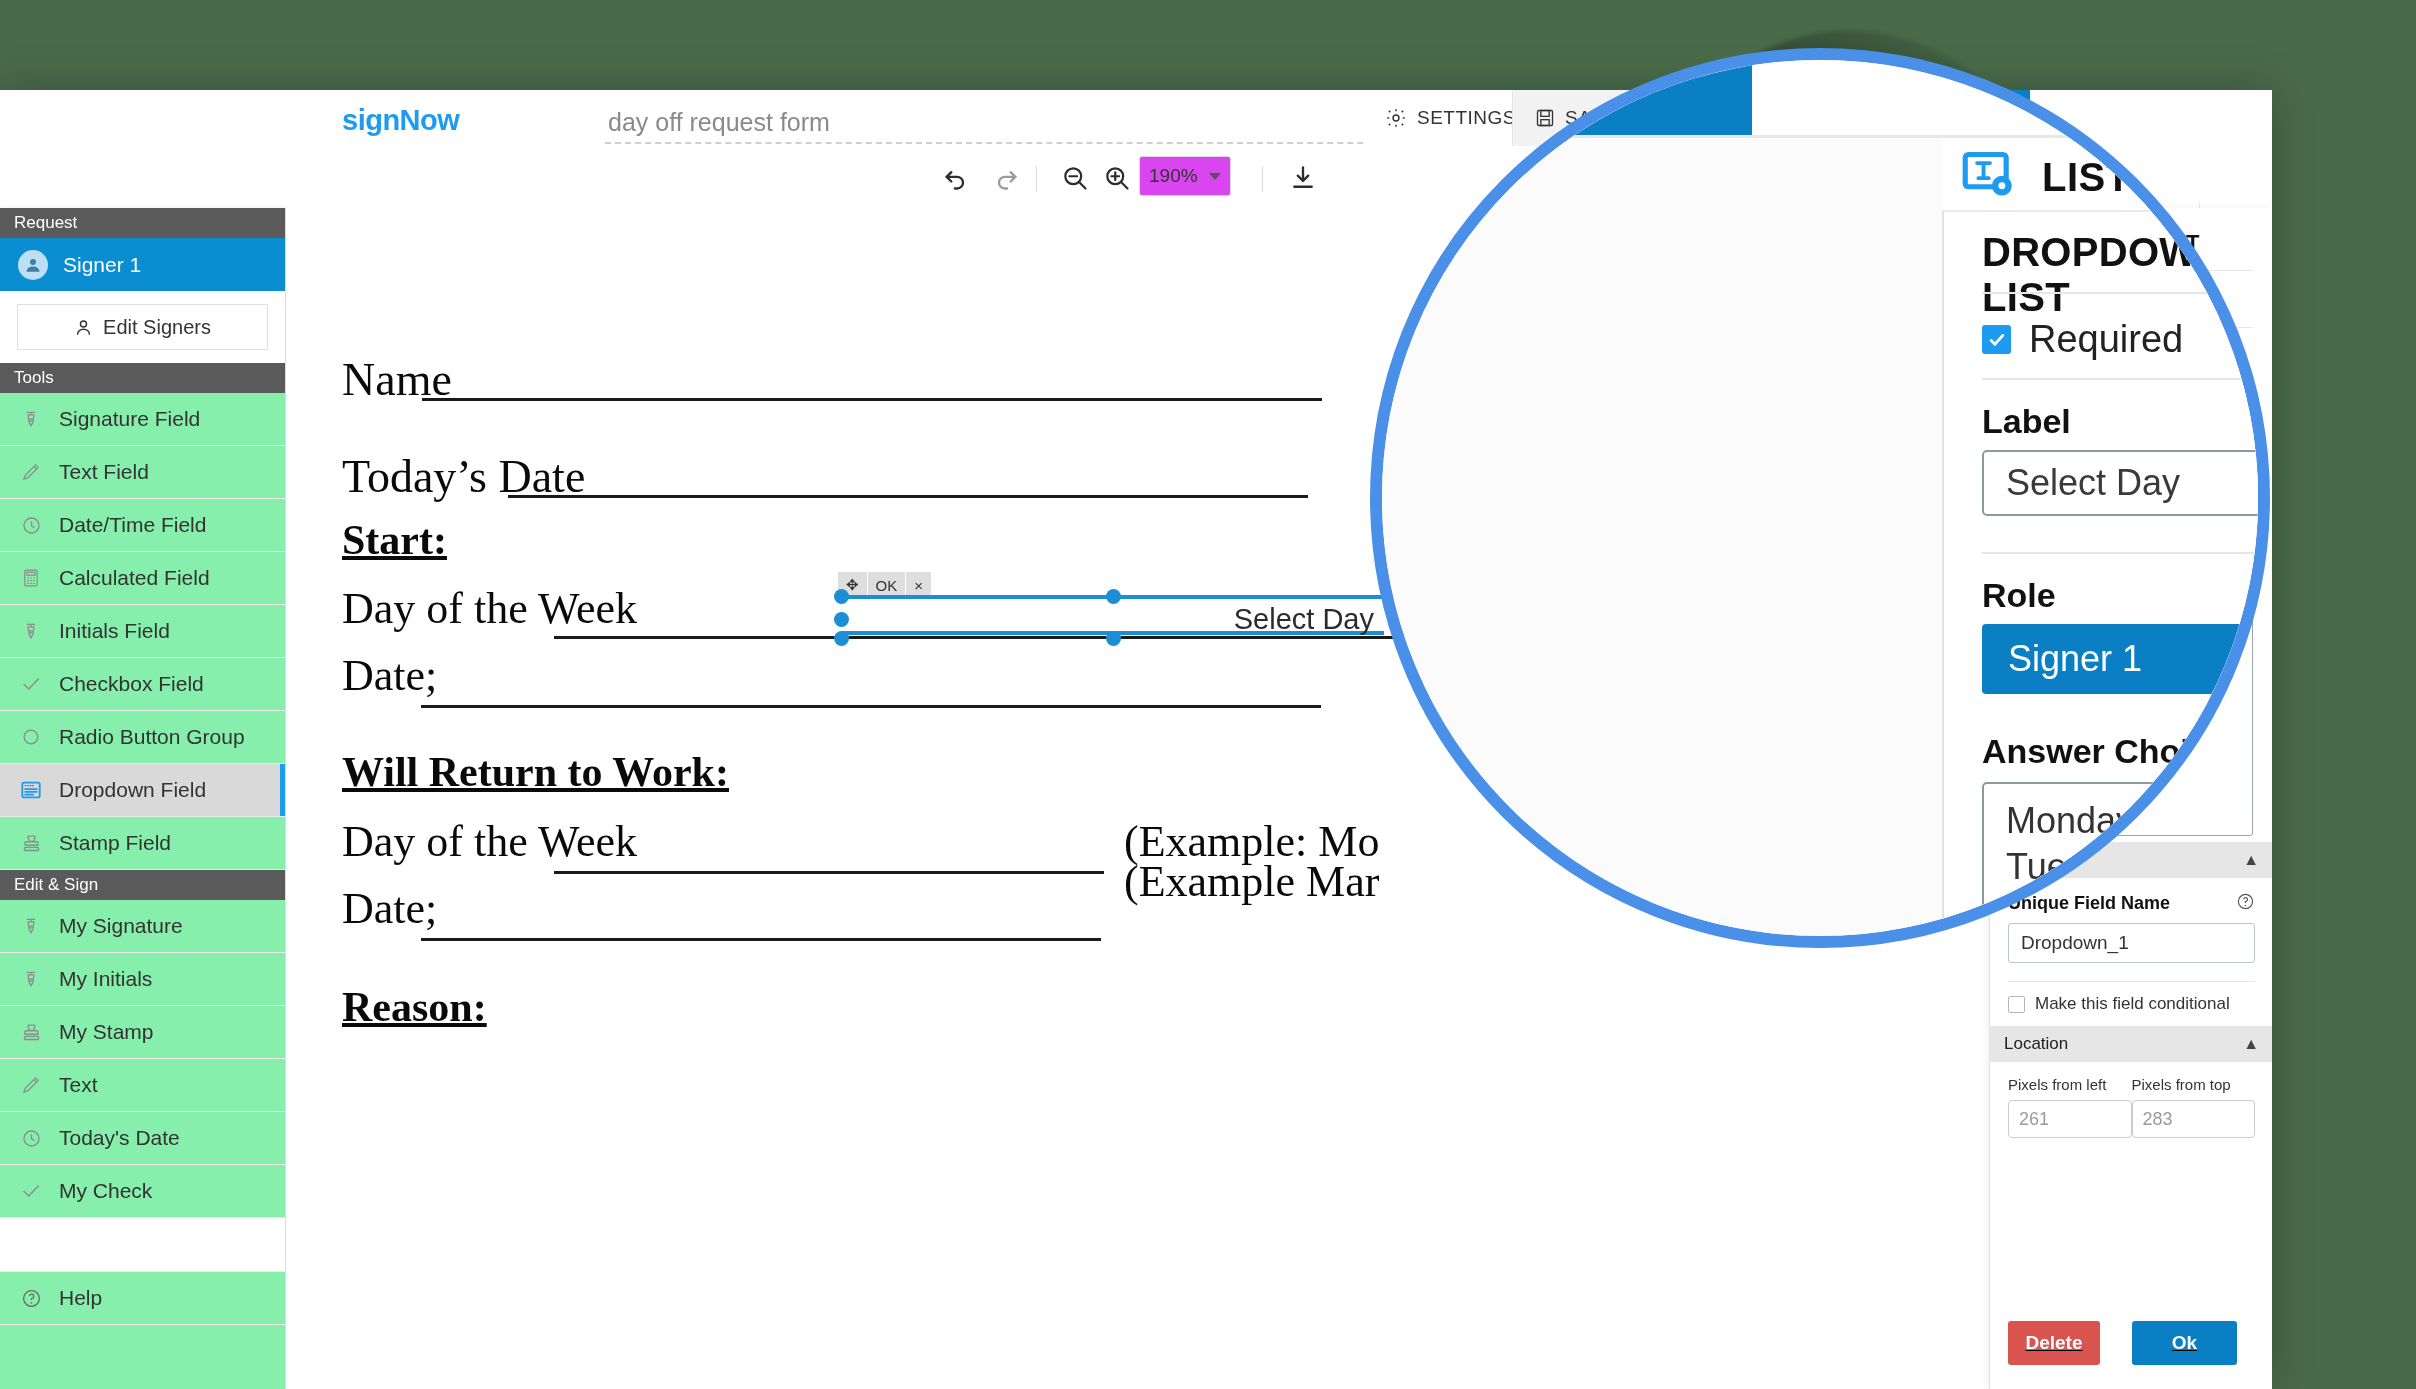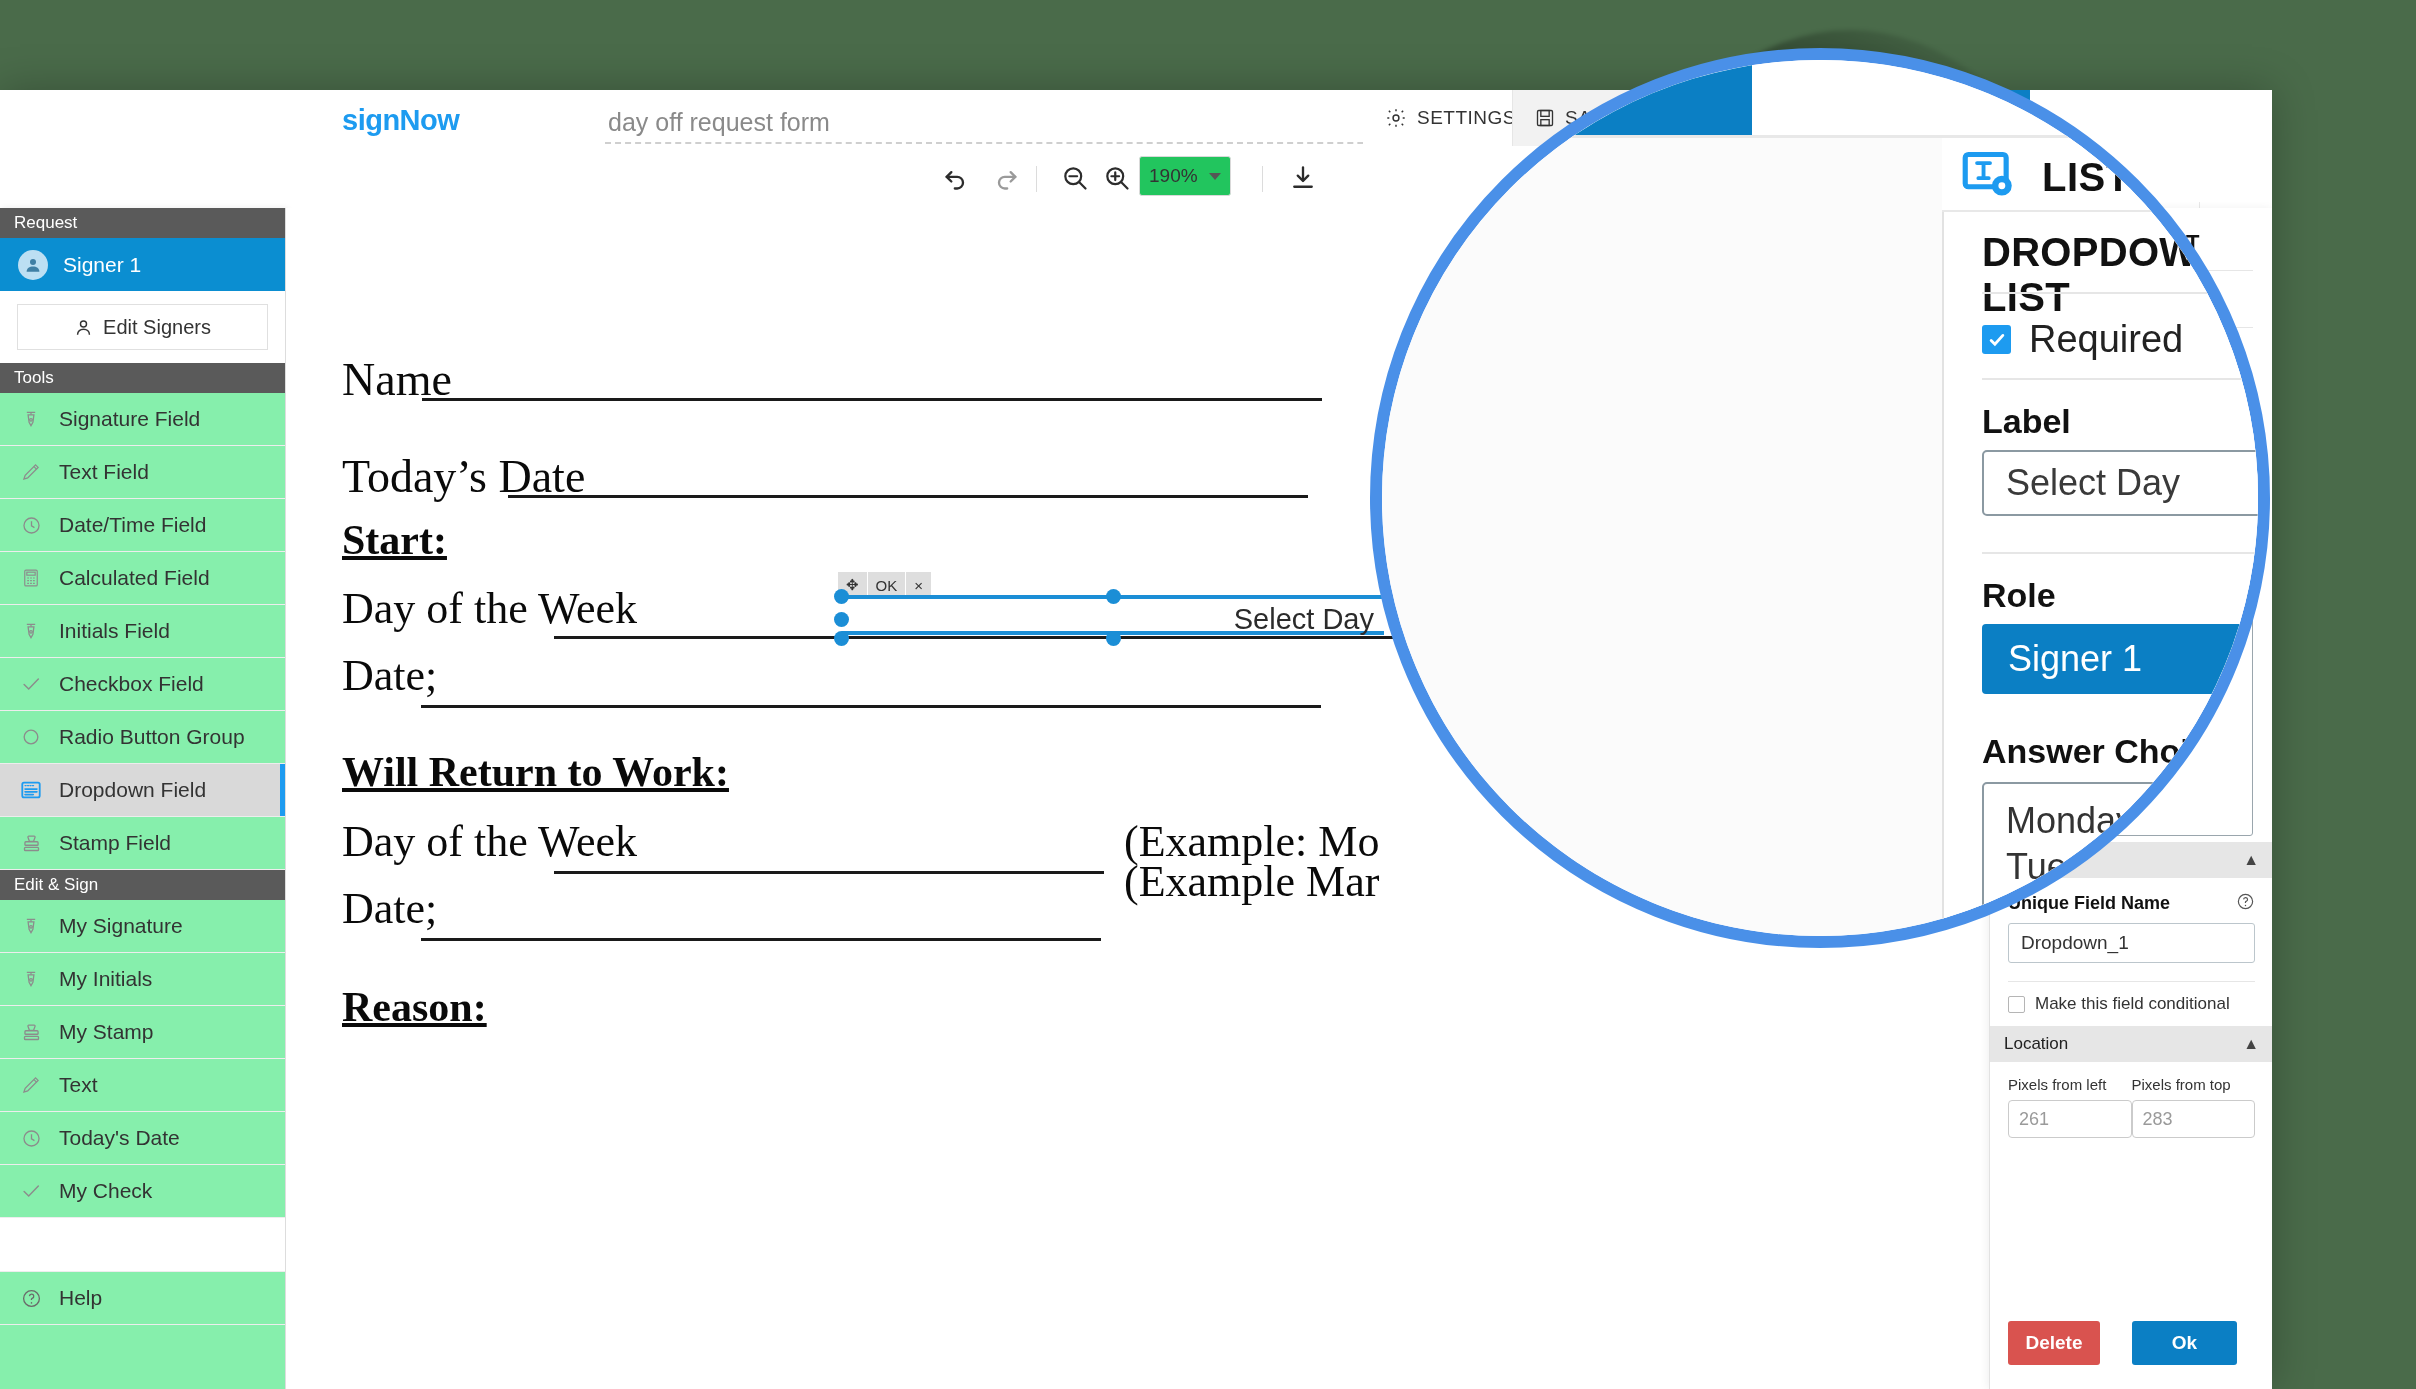--- a/index.html
+++ b/index.html
@@ -30,21 +30,21 @@
   .doc-title-underline{position:absolute;left:605px;top:52px;width:1290px;border-top:2px dashed #cfcfcf;}
   .topbtn{position:absolute;top:0;height:56px;display:flex;align-items:center;gap:10px;font-size:19px;letter-spacing:.5px;color:#333;padding:0 22px;box-sizing:border-box;cursor:pointer;}
   .topbtn.settings{left:1363px;background:#fff;}
   .topbtn.saveclose{left:1512px;background:#f2f2f2;border-left:1px solid #e6e6e6;border-right:1px solid #e6e6e6;}
   .topbtn.invite{left:1800px;background:#0b7fc4;color:#fff;width:230px;justify-content:center;}
   .ico{display:inline-block;line-height:0;}
   
   .toolbar{position:absolute;left:0;top:56px;width:2272px;height:62px;background:#fff;border-bottom:1px solid #e8e8e8;}
   .tool-ico{position:absolute;top:16px;width:36px;height:32px;cursor:pointer;display:flex;align-items:center;justify-content:center;}
   .divider-v{position:absolute;top:20px;width:1px;height:26px;background:#dcdcdc;}
-  .zoomsel{position:absolute;left:1139px;top:10px;width:92px;height:40px;border:1px solid #d9d9d9;border-radius:3px;background:#22c55e;
+  .zoomsel{position:absolute;left:1139px;top:10px;width:92px;height:40px;border:1px solid #d9d9d9;border-radius:3px;background:#d946ef;
            display:flex;align-items:center;justify-content:space-between;padding:0 9px;box-sizing:border-box;font-size:19px;color:#333;cursor:pointer;}
   .tri{width:0;height:0;border-left:6px solid transparent;border-right:6px solid transparent;border-top:7px solid #555;}
   .fieldbtn{position:absolute;top:56px;height:62px;width:66px;border-left:1px solid #e8e8e8;display:flex;align-items:center;justify-content:center;cursor:pointer;background:#fff;}
   
   .sidebar{position:absolute;left:0;top:118px;width:285px;height:1181px;background:#86efac;border-right:1px solid #ddd;overflow:hidden;
            box-shadow:2px 0 6px rgba(0,0,0,.08);}
   .sec-head{background:#5a5a5a;color:#fff;font-size:17px;padding:6px 14px;box-sizing:border-box;height:30px;display:flex;align-items:center;}
   .sb-item{height:53px;display:flex;align-items:center;gap:15px;padding:0 18px;box-sizing:border-box;border-bottom:1px solid #ededed;font-size:21px;color:#333;cursor:pointer;position:relative;}
   .sb-item.active-signer{background:#0b8ed1;color:#fff;border-bottom:none;}
   .sb-item.selected{background:#d9d9d9;}
@@ -493,21 +493,21 @@
       <div style="flex:1;">
         <div class="small-lbl" style="margin-bottom:7px;">Pixels from left</div>
         <div class="loc-input">261</div>
       </div>
       <div style="flex:1;">
         <div class="small-lbl" style="margin-bottom:7px;">Pixels from top</div>
         <div class="loc-input">283</div>
       </div>
     </div>
 
-    <div style="position:absolute;left:18px;right:36px;bottom:24px;display:flex;gap:32px;">
+    <div style="position:absolute;left:18px;right:36px;bottom:24px;display:flex;gap:32px;text-decoration:underline;">
       <div class="btn delete">Delete</div>
       <div class="btn ok">Ok</div>
     </div>
   </div>
 
 </div>
 
 <div class="mag">
   <div class="mag-inner">
 

